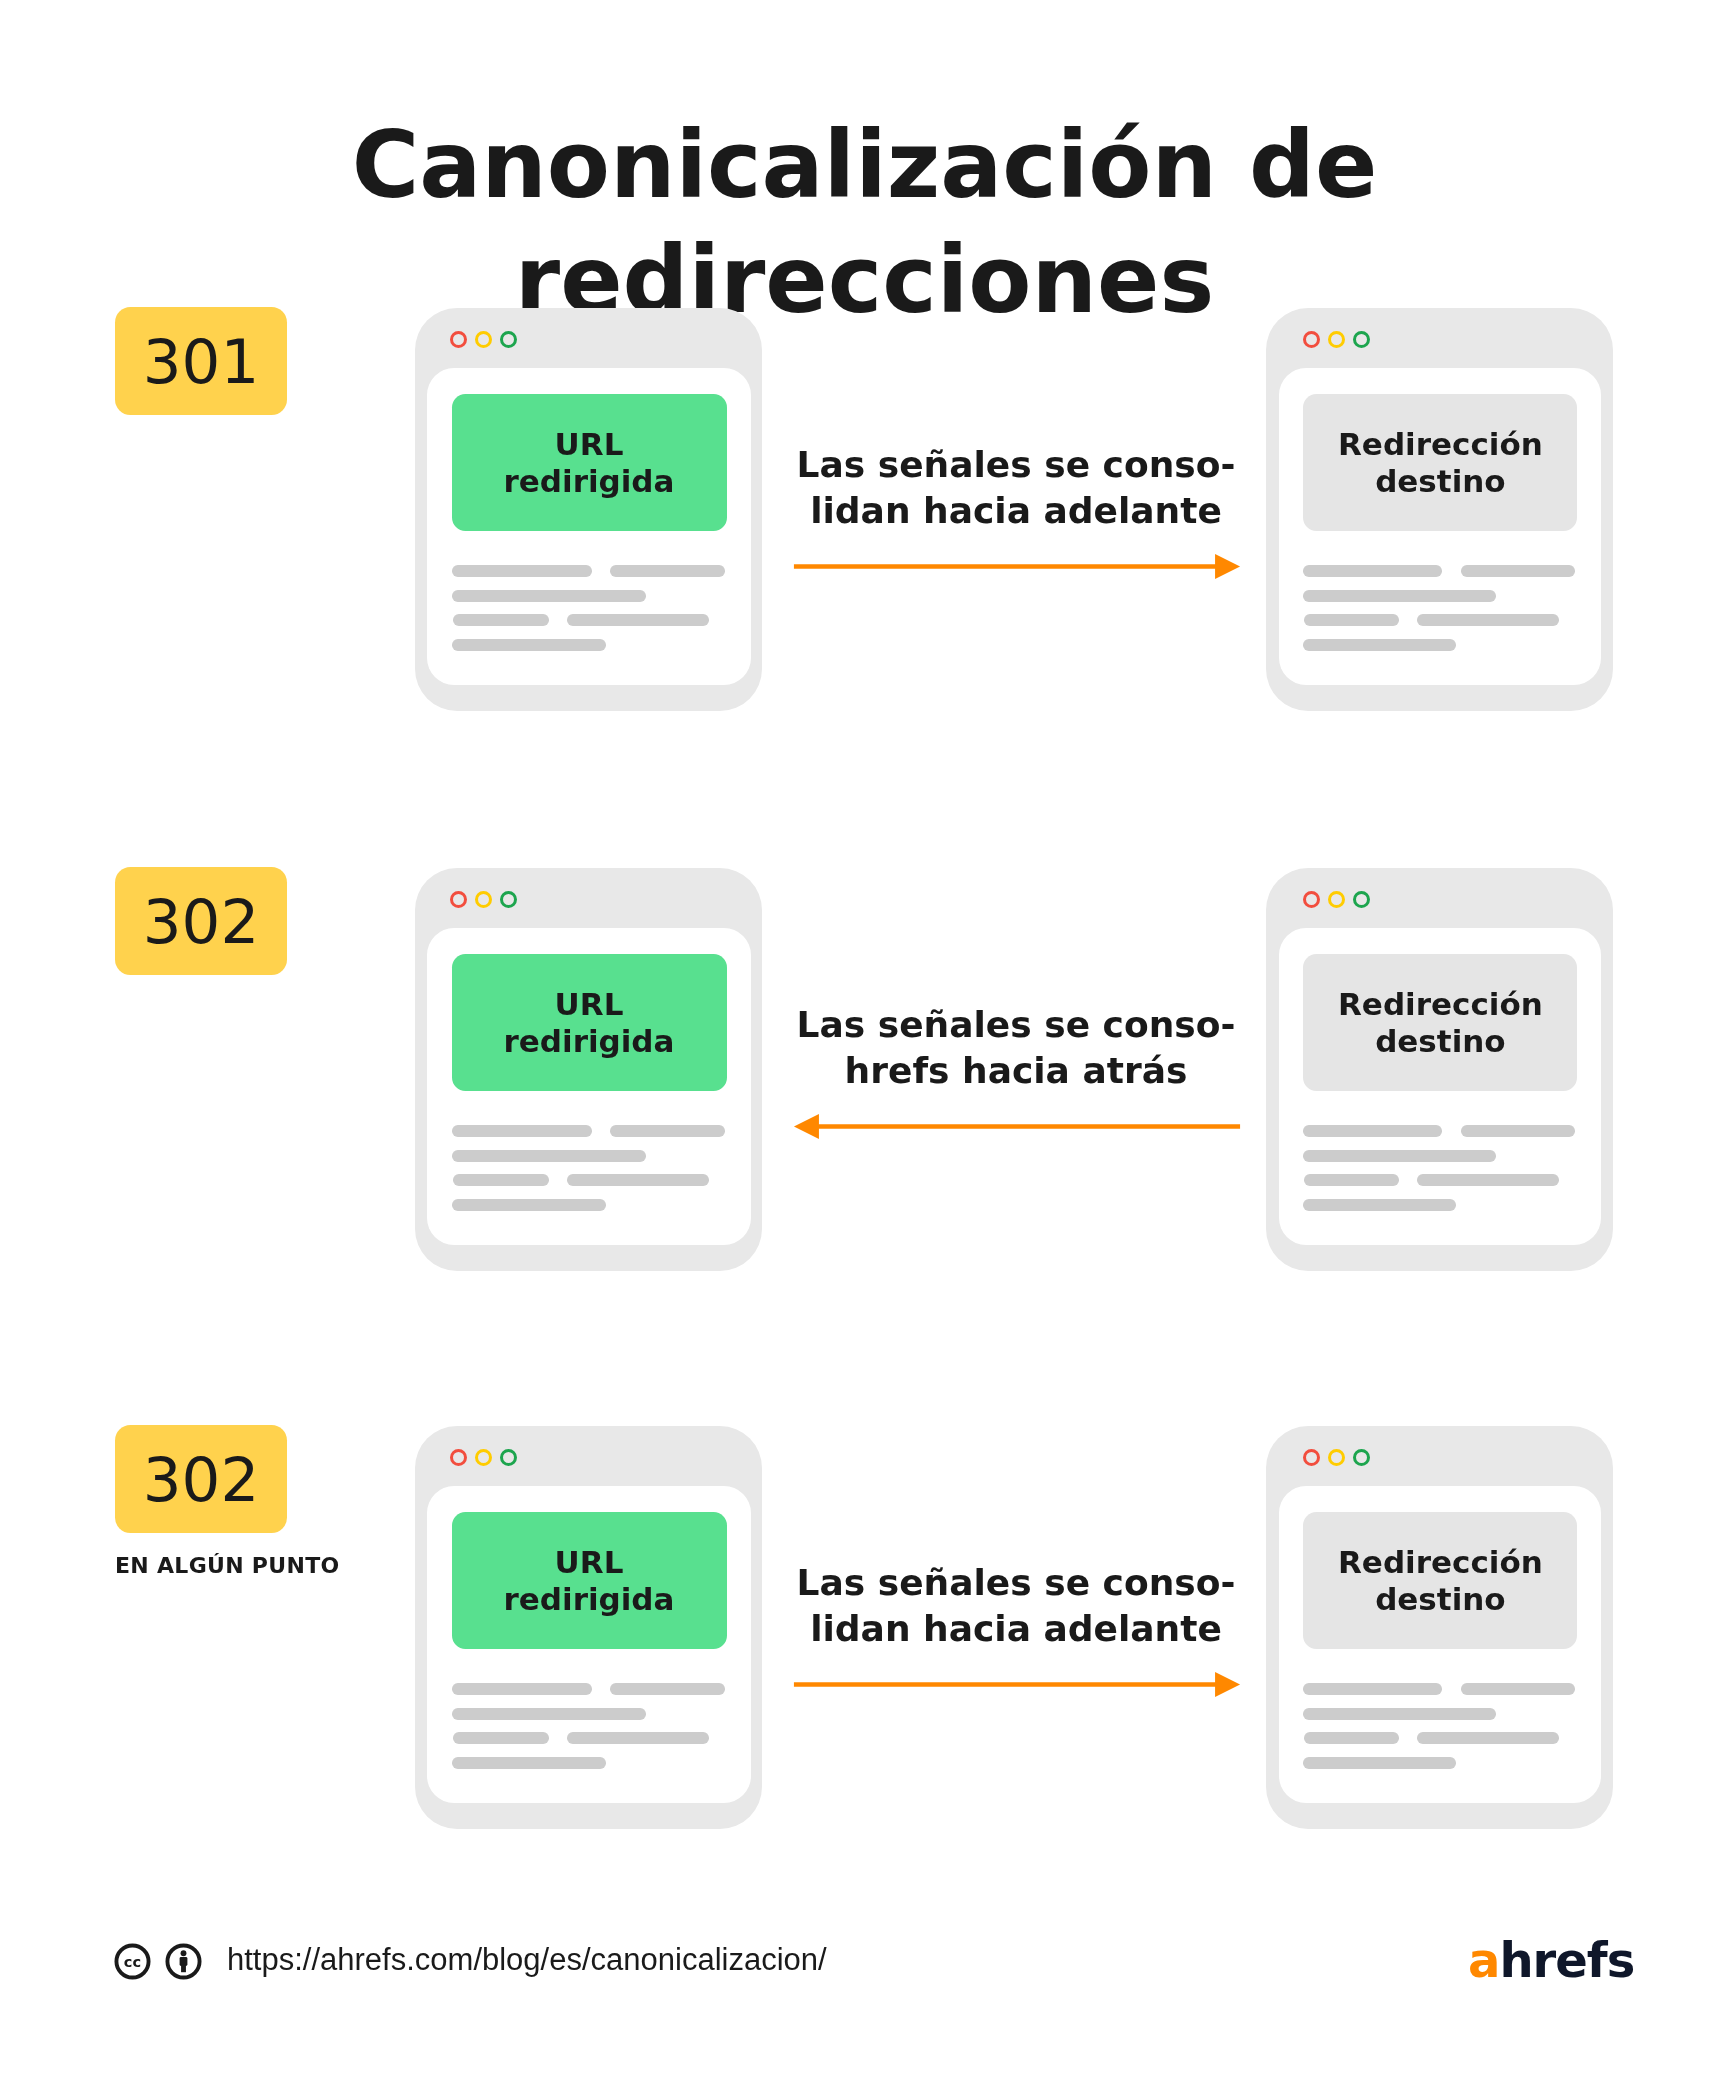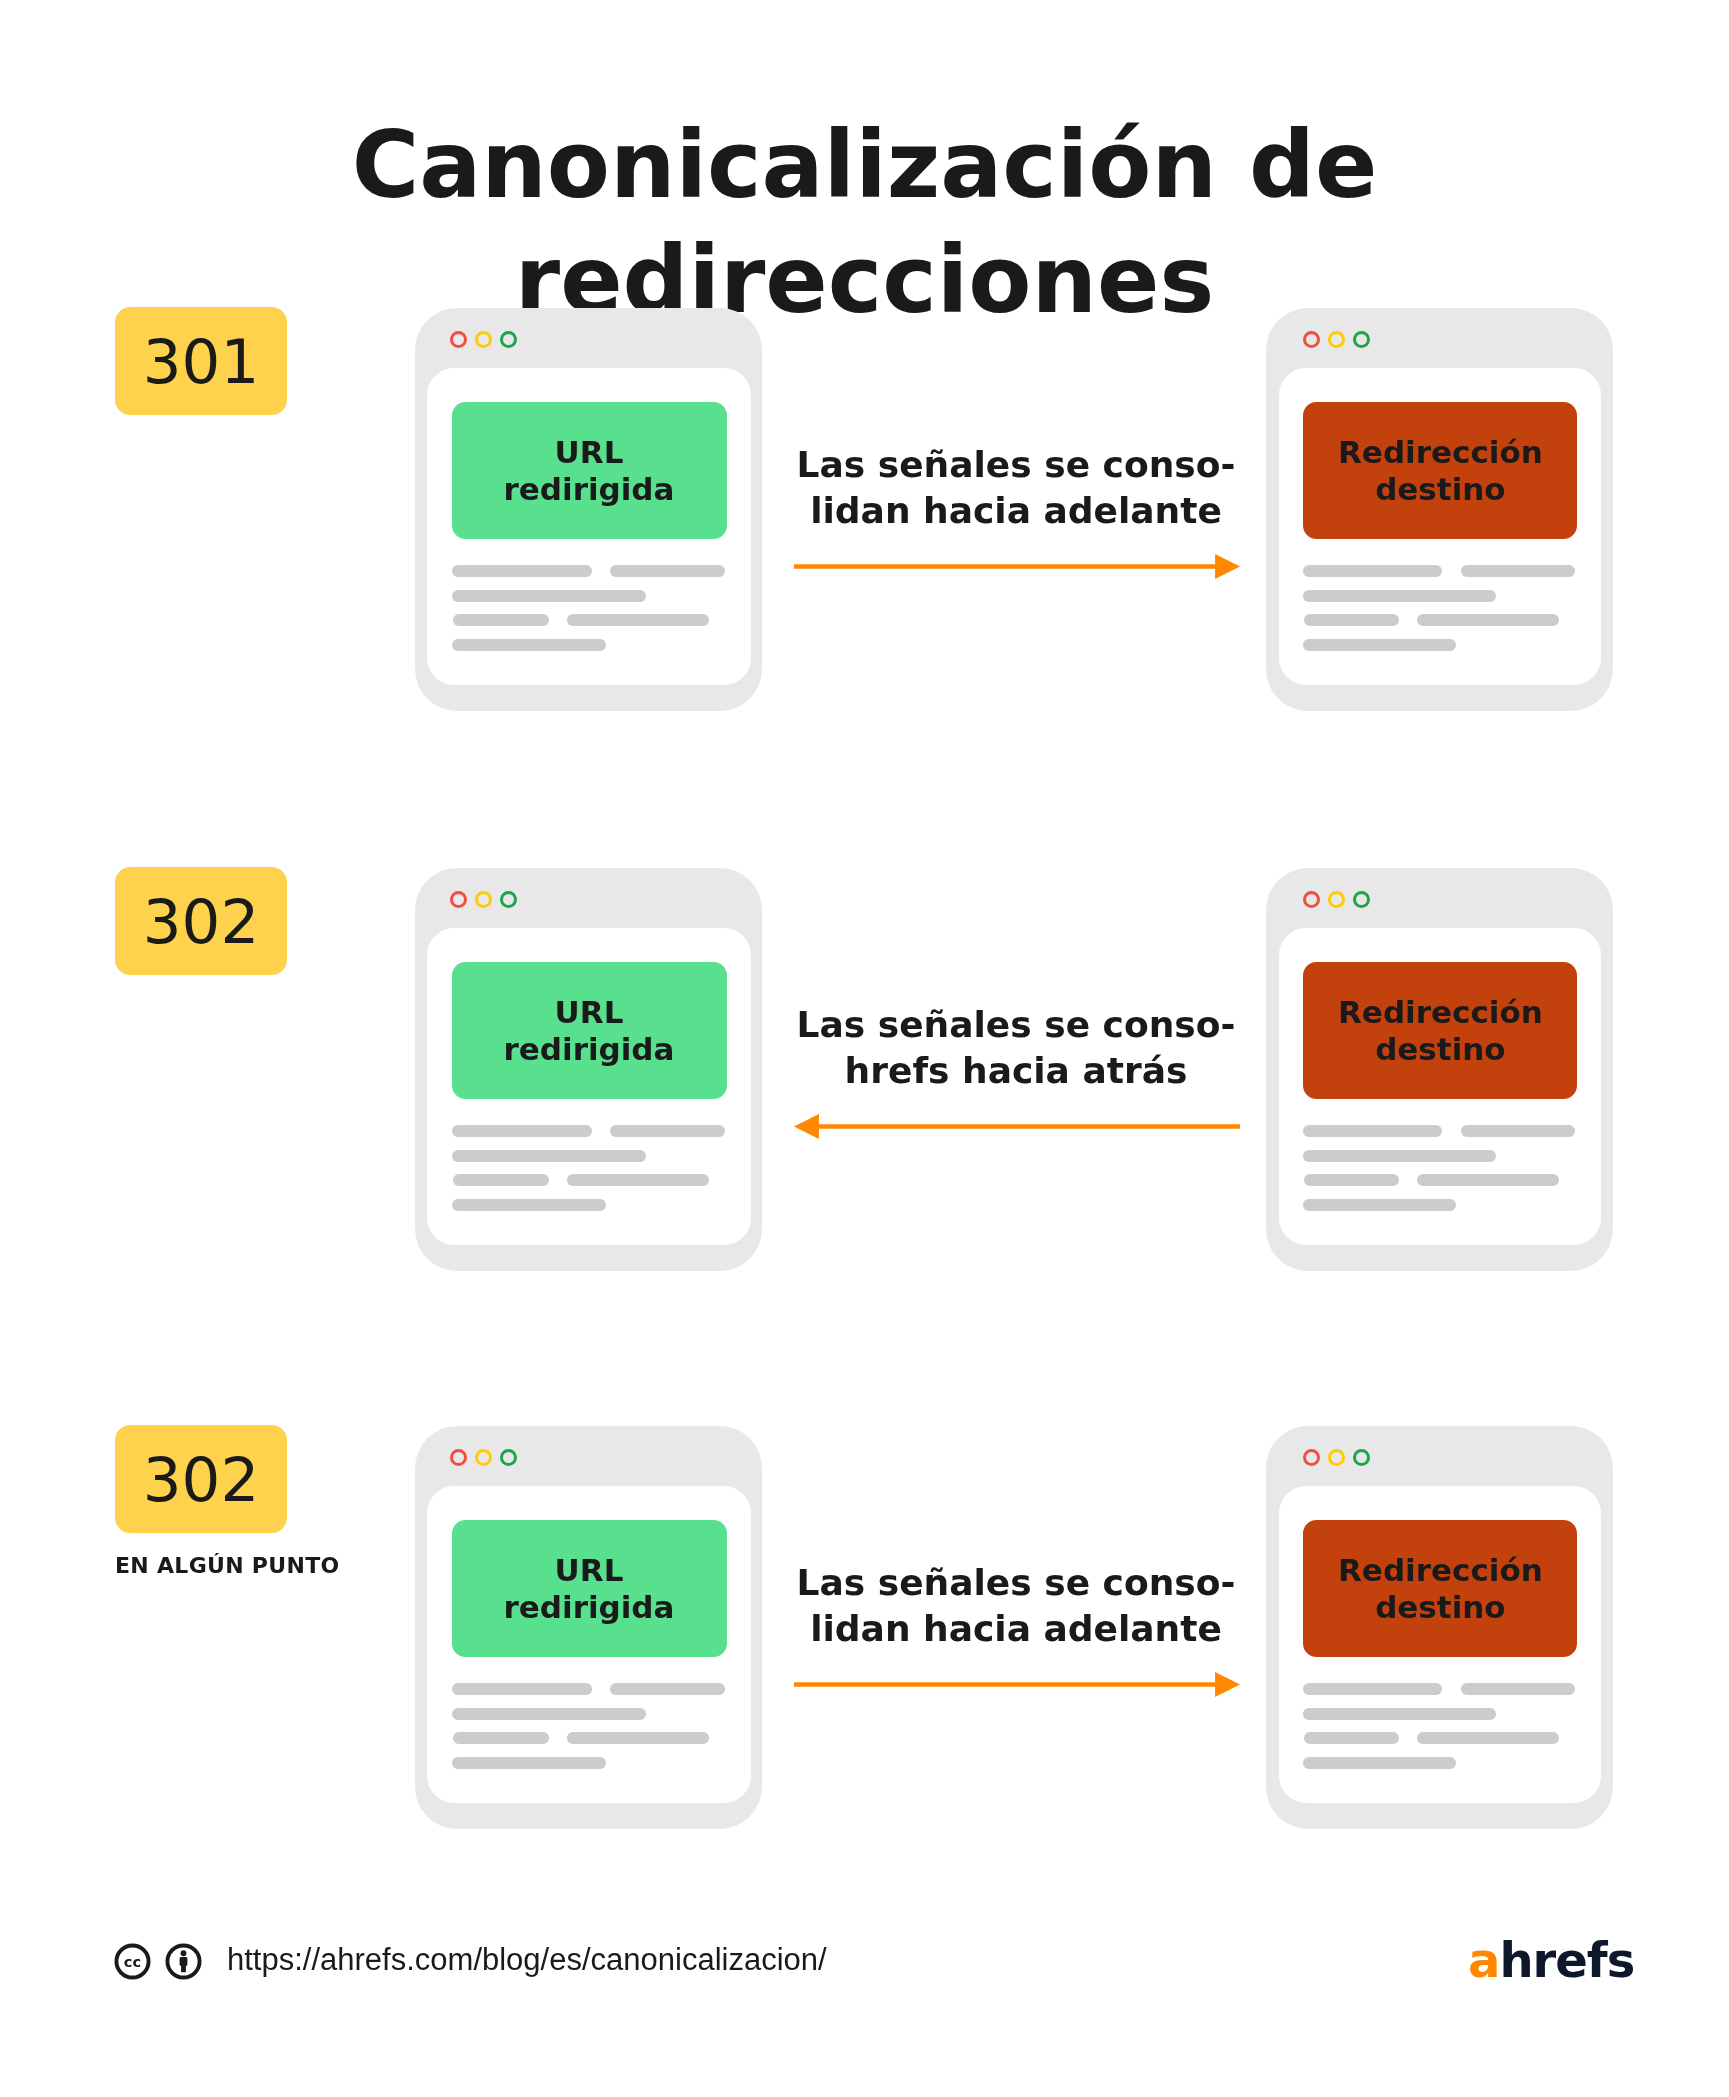--- a/index.html
+++ b/index.html
@@ -36,24 +36,24 @@
   .dot.yellow { border-color: #FFCC00; }
   .dot.green { border-color: #1DA54E; }
   .inner {
     position: absolute; left: 11.5px; top: 60px; width: 324px; height: 317px;
     background: #ffffff; border-radius: 27px;
   }
   .hero {
     position: absolute; left: 25px; top: 26px; width: 275px; height: 137px;
     border-radius: 13.4px; display: flex; flex-direction: column;
     align-items: center; justify-content: center; text-align: center;
-    font-size: 31px; font-weight: bold; line-height: 37px; color: #1a1a1a; margin-top: 8px;
+    font-size: 31px; font-weight: bold; line-height: 37px; color: #1a1a1a;
   }
   .hero.green { background: #58E08F; }
-  .hero.blue { background: #c2410c; }
+  .hero.blue { background: #e5e5e5; }
   .ln { position: absolute; height: 11.5px; border-radius: 5.8px; background: #CCCCCC; }
 
   .caption {
     position: absolute; left: 769px; top: 134px; width: 494px; text-align: center;
     font-size: 36px; font-weight: bold; line-height: 46px; color: #1a1a1a;
   }
   .caption div { white-space: nowrap; }
   .arrow { position: absolute; left: 792px; top: 244px; width: 450px; height: 29px; }
 
   .footer-icon {

